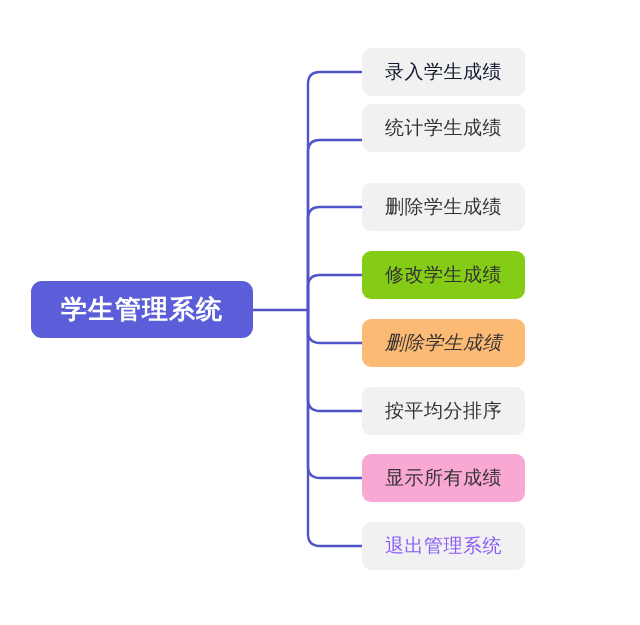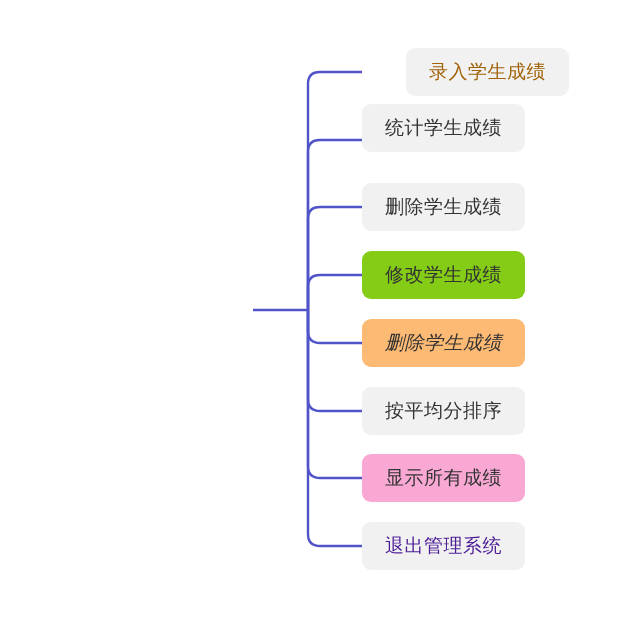--- a/index.html
+++ b/index.html
@@ -60,40 +60,43 @@
       <path d="M 308 310 L 308 84 Q 308 72 320 72 L 362 72" fill="none" stroke="#5154C9" stroke-width="2.4" stroke-linecap="butt"></path>
       <path d="M 308 310 L 308 152 Q 308 140 320 140 L 362 140" fill="none" stroke="#5154C9" stroke-width="2.4" stroke-linecap="butt"></path>
       <path d="M 308 310 L 308 219 Q 308 207 320 207 L 362 207" fill="none" stroke="#5154C9" stroke-width="2.4" stroke-linecap="butt"></path>
       <path d="M 308 310 L 308 287 Q 308 275 320 275 L 362 275" fill="none" stroke="#5154C9" stroke-width="2.4" stroke-linecap="butt"></path>
       <path d="M 308 310 L 308 331 Q 308 343 320 343 L 362 343" fill="none" stroke="#5154C9" stroke-width="2.4" stroke-linecap="butt"></path>
       <path d="M 308 310 L 308 399 Q 308 411 320 411 L 362 411" fill="none" stroke="#5154C9" stroke-width="2.4" stroke-linecap="butt"></path>
       <path d="M 308 310 L 308 466 Q 308 478 320 478 L 362 478" fill="none" stroke="#5154C9" stroke-width="2.4" stroke-linecap="butt"></path>
       <path d="M 308 310 L 308 534 Q 308 546 320 546 L 362 546" fill="none" stroke="#5154C9" stroke-width="2.4" stroke-linecap="butt"></path>
     </svg>
 
+  <div class="node root-node" style="background: rgb(91, 94, 216); color: rgb(255, 255, 255);">
+    <span>学生管理系统</span>
+  </div>
 
   <div id="children">
-      <div class="node child-node" style="top: 48px; background: rgb(241, 241, 242); color: #a16207; margin-left: 44px;">
+      <div class="node child-node" style="top: 48px; background: rgb(241, 241, 242); color: #0f172a;">
         <span>录入学生成绩</span>
       </div>
       <div class="node child-node" style="top: 104px; background: rgb(241, 241, 242); color: rgb(51, 51, 51);">
         <span>统计学生成绩</span>
       </div>
       <div class="node child-node" style="top: 183px; background: rgb(241, 241, 242); color: rgb(51, 51, 51);">
         <span>删除学生成绩</span>
       </div>
       <div class="node child-node" style="top: 251px; background: #84cc16; color: rgb(51, 51, 51);">
         <span>修改学生成绩</span>
       </div>
       <div class="node child-node" style="top: 319px; background: #fdba74; color: rgb(51, 51, 51); font-style: italic;">
         <span>删除学生成绩</span>
       </div>
       <div class="node child-node" style="top: 387px; background: rgb(241, 241, 242); color: rgb(51, 51, 51); text-align: right;">
         <span>按平均分排序</span>
       </div>
       <div class="node child-node" style="top: 454px; background: #f9a8d4; color: rgb(51, 51, 51);">
         <span>显示所有成绩</span>
       </div>
-      <div class="node child-node" style="top: 522px; background: rgb(241, 241, 242); color: #4c1d95;">
+      <div class="node child-node" style="top: 522px; background: rgb(241, 241, 242); color: #8b5cf6;">
         <span>退出管理系统</span>
       </div>
     </div>
 </div>
 
 </body></html>

